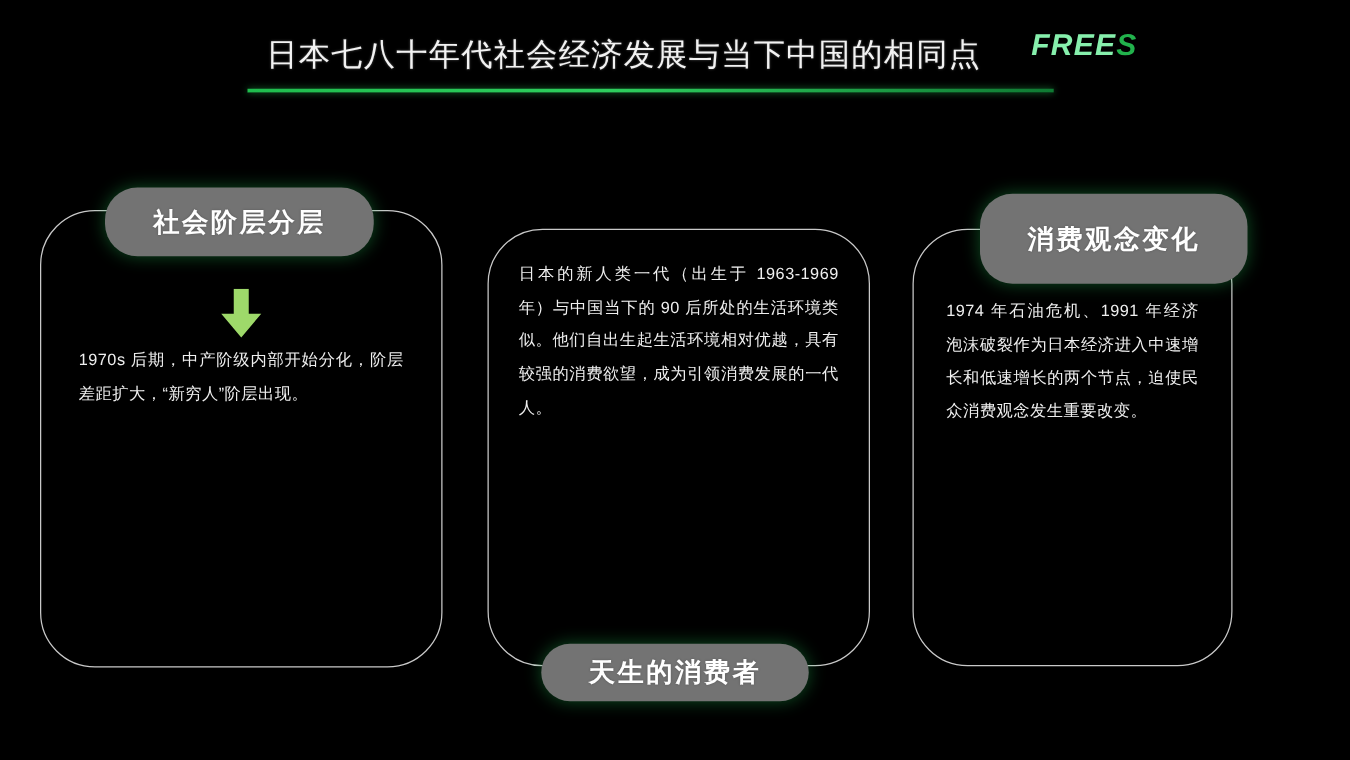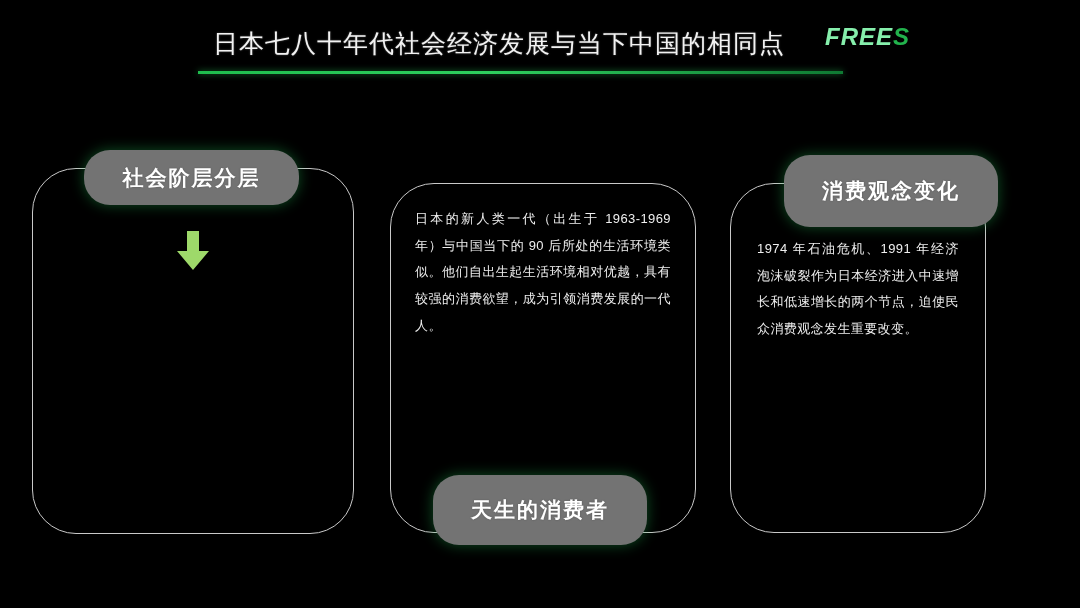--- a/index.html
+++ b/index.html
@@ -116,21 +116,21 @@
     color: #ffffff;
     font-size: 21px;
     font-weight: 700;
     letter-spacing: 2px;
     white-space: nowrap;
     box-shadow: 0 0 14px rgba(31,174,77,0.45);
     text-shadow: 0 0 2px rgba(0,0,0,0.25);
   }
 
   #badge-1 { left: 84px;  top: 150px; width: 215px; height: 55px; }
-  #badge-2 { left: 433px; top: 475px; width: 214px; height: 70px; }
+  #badge-2 { left: 433px; top: 515px; width: 214px; height: 46px; }
   #badge-3 { left: 784px; top: 155px; width: 214px; height: 72px; }
 </style>
 </head>
 <body>
 
 <div class="header">
   <div class="page-title">日本七八十年代社会经济发展与当下中国的相同点</div>
 
   <div class="title-underline"></div>
 
@@ -141,20 +141,21 @@
 
 <div class="card" id="card-1">
   <div class="card-body">
 
     <div class="arrow-down">
       <svg width="34" height="40" viewBox="0 0 34 40" aria-hidden="true">
         <polygon points="11,0 23,0 23,20 33,20 17,39 1,20 11,20" fill="#9ed96a"></polygon>
       </svg>
     </div>
 
+    <div class="para">1970s 后期，中产阶级内部开始分化，阶层差距扩大，“新穷人”阶层出现。</div>
   </div>
 </div>
 <div class="badge" id="badge-1">社会阶层分层</div>
 
 <div class="card" id="card-2">
   <div class="card-body">
     <div class="para">日本的新人类一代（出生于 1963-1969 年）与中国当下的 90 后所处的生活环境类似。他们自出生起生活环境相对优越，具有较强的消费欲望，成为引领消费发展的一代人。</div>
   </div>
 </div>
 <div class="badge" id="badge-2">天生的消费者</div>

